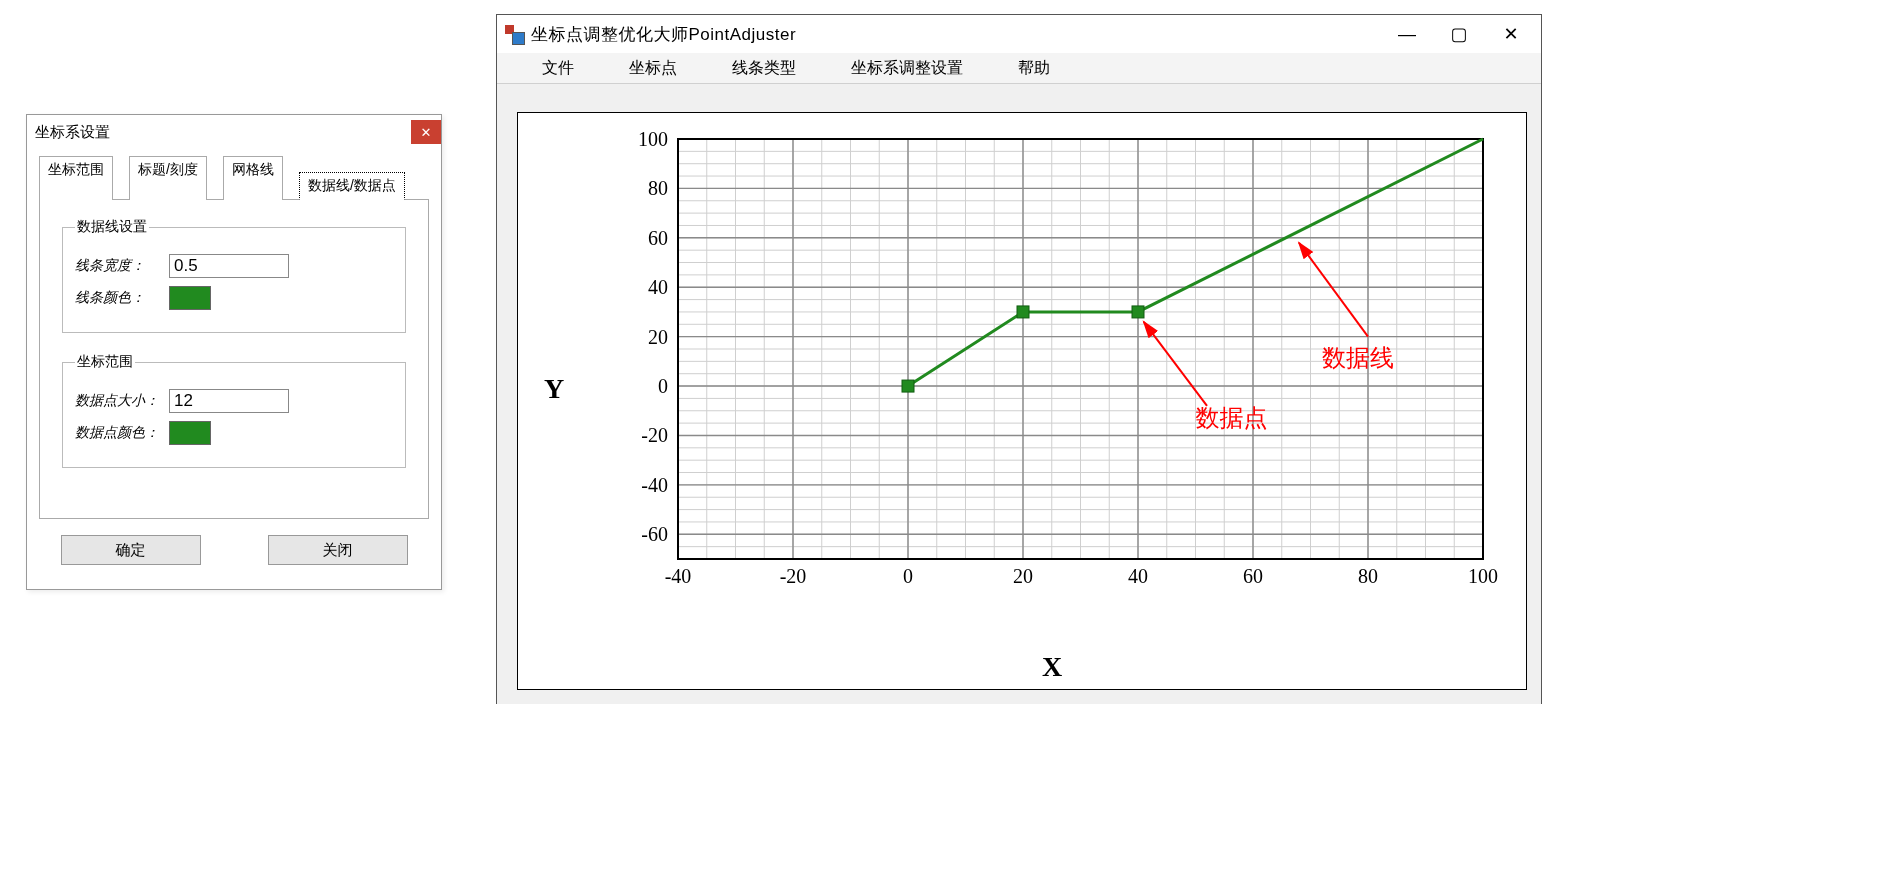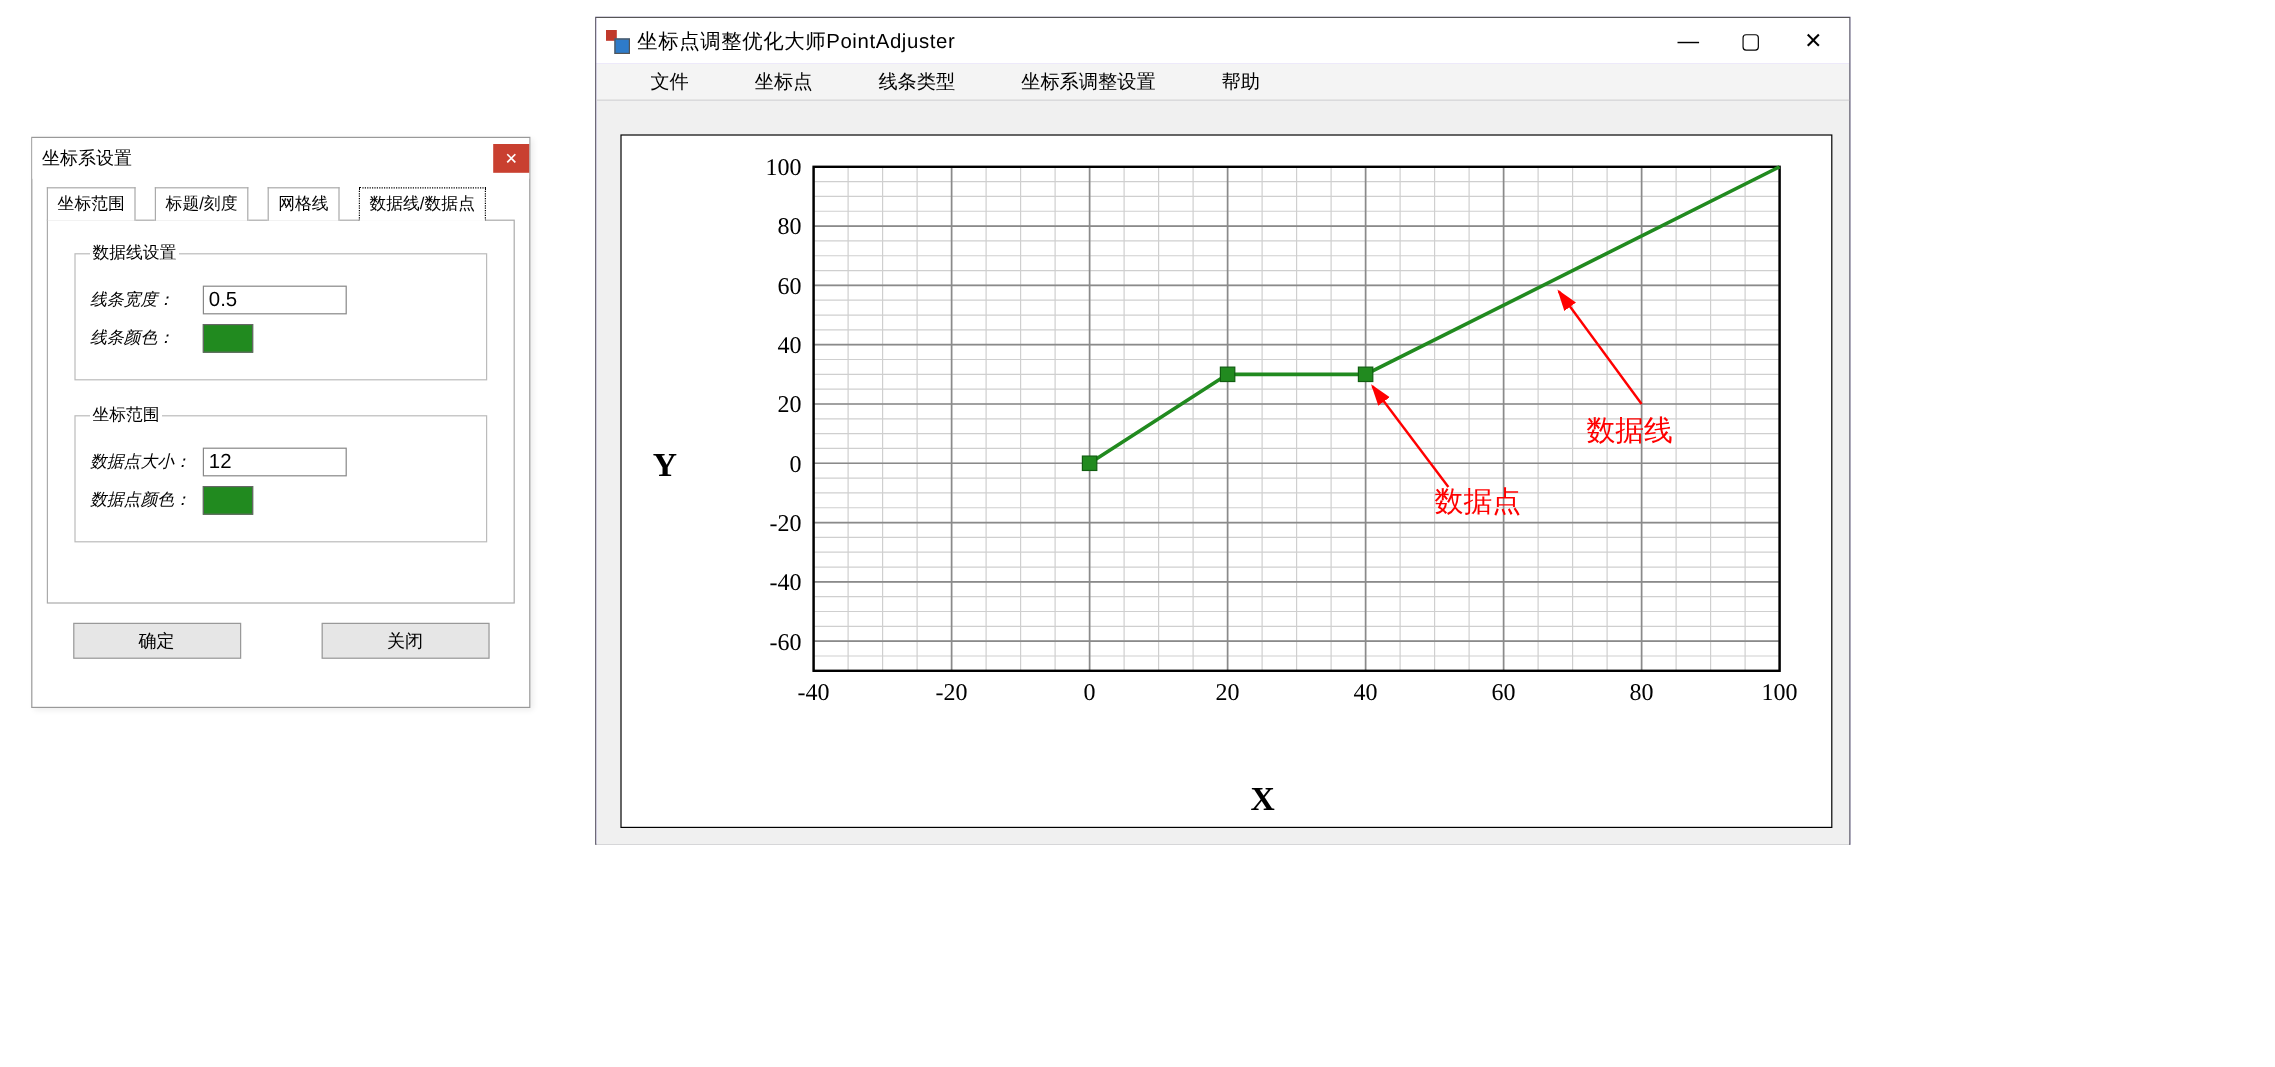--- a/index.html
+++ b/index.html
@@ -53,20 +53,21 @@
     border-bottom: none;
     background: #fff;
     font-size: 14px;
     position: relative;
     top: 1px;
   }
   .tab.active {
     border: 1px dotted #000;
     border-bottom: 1px solid #fff;
     z-index: 2;
+    margin-top: 16px;
   }
   .tab-body {
     margin: 0 12px 12px 12px;
     border: 1px solid #aaa;
     padding: 18px 22px 30px 22px;
     height: 320px;
     box-sizing: border-box;
   }
   fieldset.group {
     border: 1px solid #bbb;

